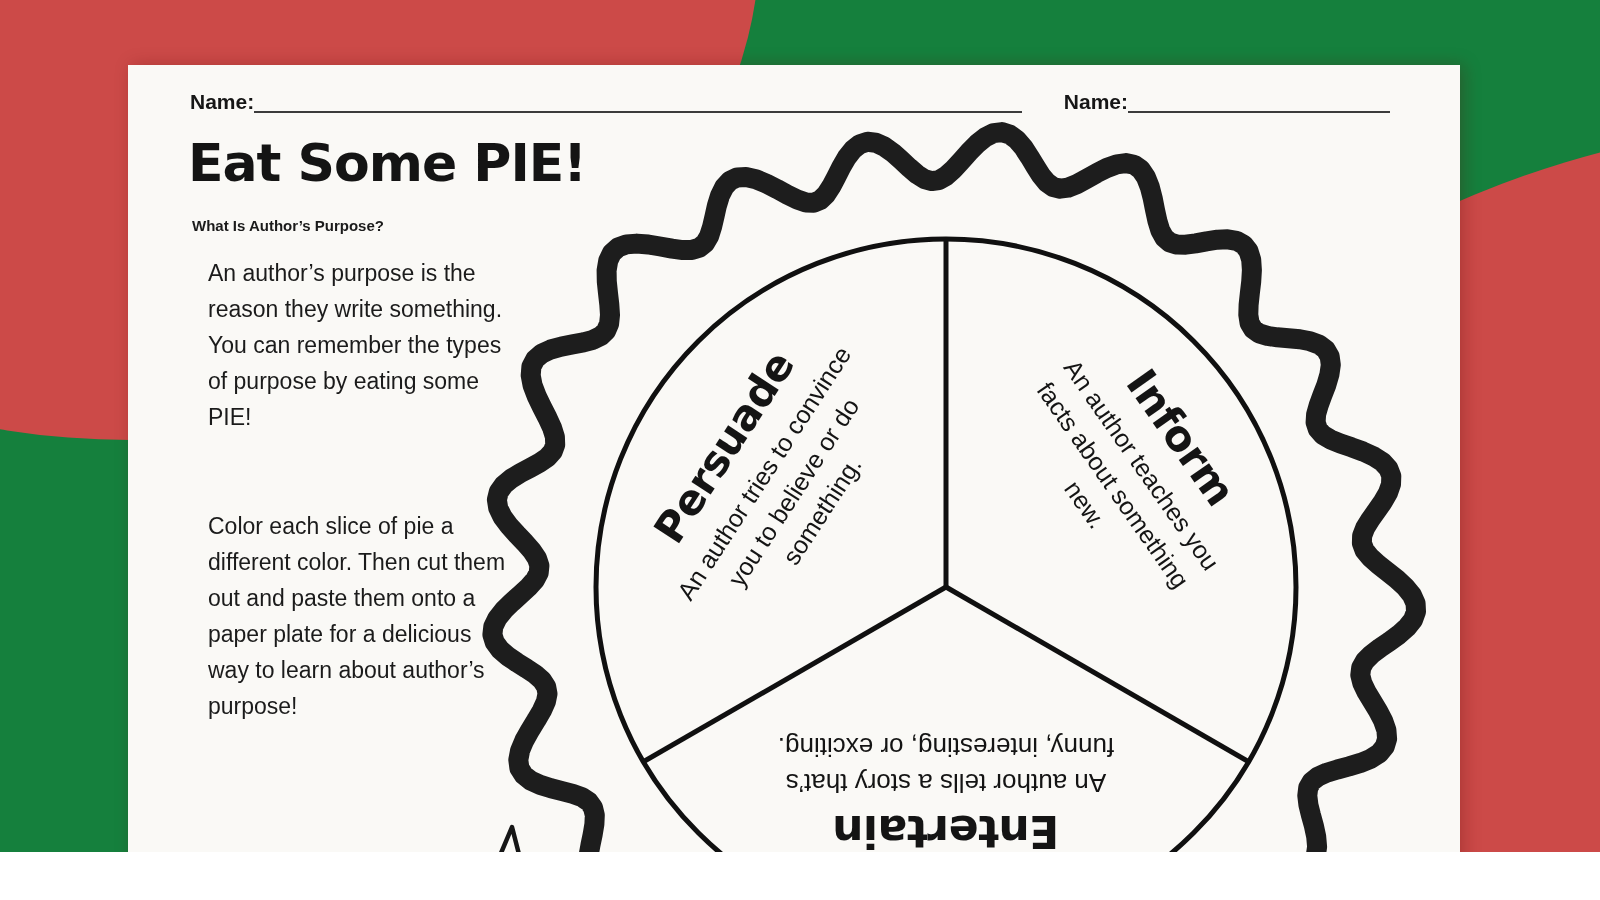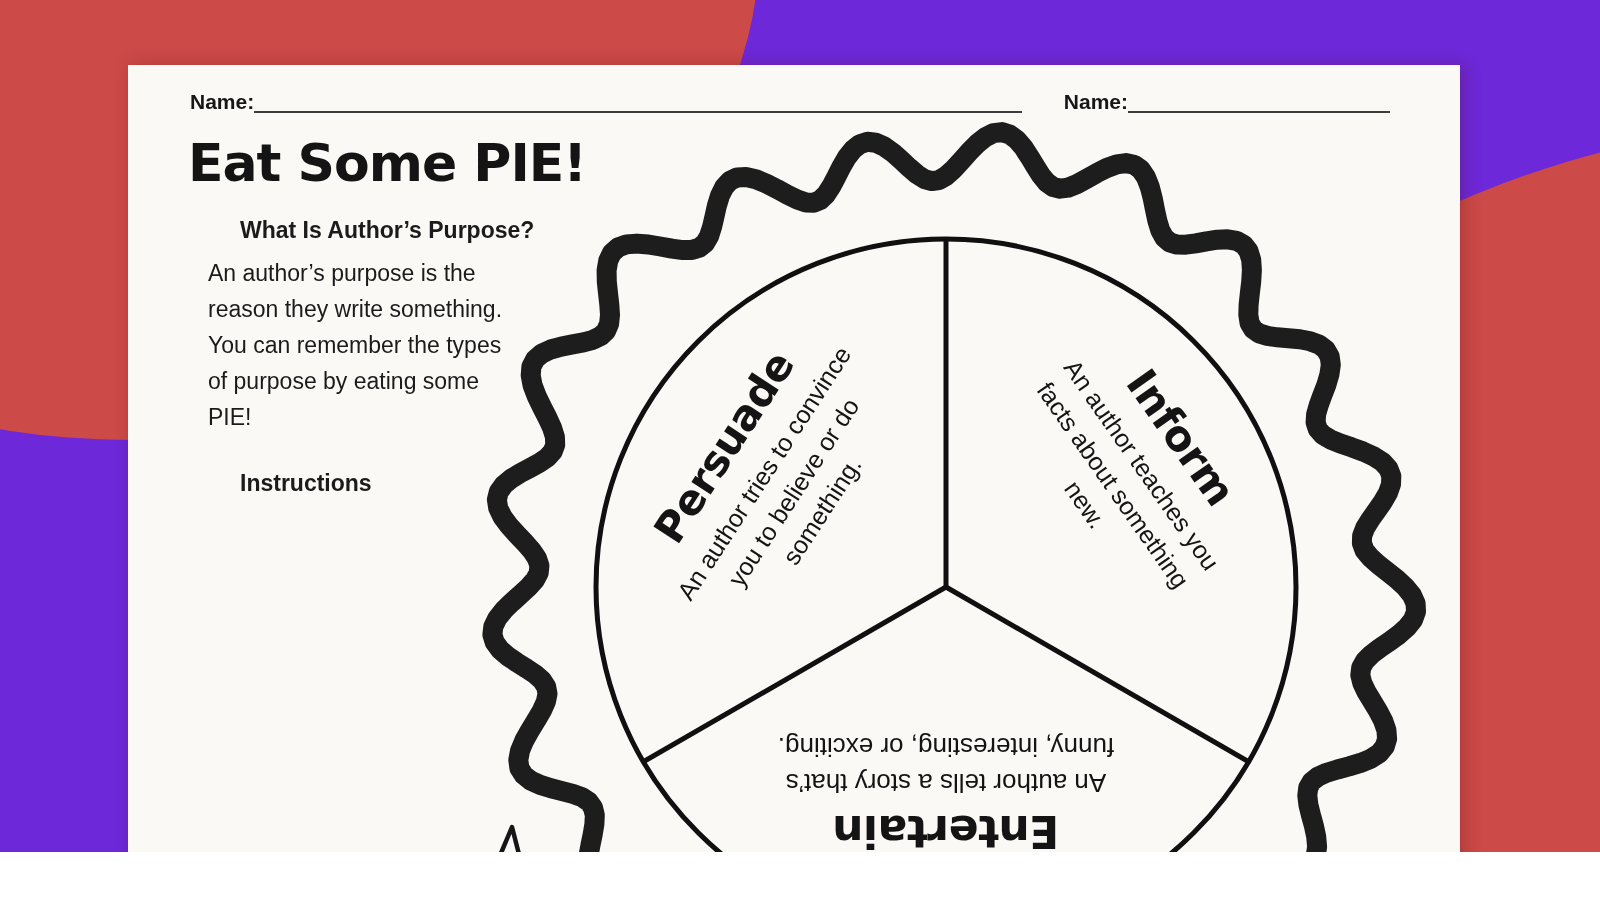--- a/index.html
+++ b/index.html
@@ -1,38 +1,38 @@
 <!DOCTYPE html>
 <html><head>
 <meta charset="utf-8">
 <style>
   html,body{margin:0;padding:0;}
   body{width:1600px;height:900px;overflow:hidden;font-family:"Liberation Sans",sans-serif;}
-  .stage{position:relative;width:1600px;height:852px;background:#6d28d9;overflow:hidden;}
+  .stage{position:relative;width:1600px;height:852px;background:#15803d;overflow:hidden;}
 
   
   .blob{position:absolute;border-radius:50%;background:#cc4a48;}
   .blob-tl{left:-500px;top:-560px;width:1260px;height:1000px;}
   .blob-br{left:870px;top:120px;width:1960px;height:1960px;}
 
   
   .sheet{position:absolute;left:128px;top:65px;width:1332px;height:835px;
          background:#faf9f6;overflow:hidden;box-shadow:4px 0 16px rgba(90,10,10,.28);}
 
   
   .field-row{position:absolute;left:62px;top:26px;width:1200px;display:flex;align-items:flex-end;}
   .field-label{font-size:21px;font-weight:700;color:#161616;line-height:1;padding-bottom:1px;}
   .field-line{border-bottom:2.5px solid #3c3c3c;height:20px;}
   .line-name{flex:1;margin-right:42px;}
   .line-date{width:262px;}
 
   .sheet-title{position:absolute;left:60px;top:68px;font-family:"DejaVu Sans","Liberation Sans",sans-serif;
                font-size:52px;font-weight:800;letter-spacing:-1px;color:#141414;}
 
-  .col-heading{position:absolute;left:64px;width:320px;font-size:23px;font-weight:700;color:#1b1b1b;margin-left:48px;}
+  .col-heading{position:absolute;left:64px;width:320px;font-size:15px;font-weight:700;color:#1b1b1b;}
   .col-body{position:absolute;left:80px;width:308px;font-size:23px;color:#1b1b1b;line-height:36px;}
   .intro-heading{top:152px;}
   .intro-body{top:190px;}
   .instructions-heading{top:405px;}
   .instructions-body{top:443px;}
 
   .pie-svg{position:absolute;left:0;top:0;}
 
   
   .slice{position:absolute;display:flex;flex-direction:column;align-items:center;text-align:center;color:#141414;}
@@ -59,21 +59,21 @@
       <div class="field-line line-name"></div>
       <span class="field-label">Name:</span>
       <div class="field-line line-date"></div>
     </div>
 
     <div class="sheet-title">Eat Some PIE!</div>
 
     <div class="col-heading intro-heading">What Is Author’s Purpose?</div>
     <div class="col-body intro-body">An author’s purpose is the reason they write something. You can remember the types of purpose by eating some PIE!</div>
 
-    <div class="col-heading instructions-heading">Instructions</div>
+    <div class="col-body instructions-body">Color each slice of pie a different color. Then cut them out and paste them onto a paper plate for a delicious way to learn about author’s purpose!</div>
 
     <svg class="pie-svg" width="1332" height="835" viewBox="0 0 1332 835">
       <path id="crust" d="M1277.3,522.0 L1283.9,530.1 L1287.6,538.4 L1288.0,546.6 L1285.1,554.7 L1279.1,562.3 L1270.9,569.6 L1261.5,576.5 L1251.9,583.0 L1243.5,589.4 L1237.0,595.9 L1233.2,602.7 L1232.3,610.1 L1234.3,618.1 L1238.5,626.8 L1244.1,636.2 L1250.0,645.9 L1255.1,655.6 L1258.4,665.1 L1259.1,673.9 L1256.7,681.7 L1251.2,688.3 L1242.9,693.7 L1232.5,697.9 L1221.0,701.4 L1209.4,704.5 L1198.8,707.7 L1190.0,711.6 L1183.8,716.5 L1180.2,722.8 L1179.3,730.6 L1180.4,739.8 L1182.9,750.0 L1185.9,760.9 L1188.2,771.7 L1189.1,781.8 L1187.8,790.7 L1184.0,797.8 L1177.5,802.9 L1168.8,806.1 L1158.3,807.5 L1146.9,807.9 L1135.4,807.8 L1124.7,808.0 L1115.5,809.3 L1108.3,812.3 L1103.4,817.5 L1100.5,824.9 L1099.3,834.4 L1099.1,845.4 L1099.3,857.2 L1099.0,869.0 L1097.5,879.8 L1094.4,888.8 L1089.3,895.5 L1082.3,899.5 L1073.5,900.8 L1063.5,900.0 L1052.7,897.6 L1041.9,894.7 L1031.6,892.0 L1022.4,890.7 L1014.5,891.5 L1008.0,894.9 L1002.8,901.0 L998.7,909.5 L995.1,919.8 L991.7,931.1 L987.8,942.3 L983.2,952.3 L977.5,960.1 L970.6,965.1 L962.6,966.9 L953.6,965.6 L944.1,961.7 L934.2,955.8 L924.5,949.1 L915.1,942.7 L906.4,937.7 L898.3,934.9 L890.8,935.0 L883.9,937.9 L877.3,943.6 L870.7,951.3 L864.0,960.0 L857.1,968.7 L849.8,976.2 L842.1,981.4 L834.1,983.7 L826.0,982.7 L818.0,978.4 L810.2,971.3 L802.6,962.2 L795.4,952.3 L788.6,942.7 L781.9,934.4 L775.3,928.5 L768.5,925.5 L761.3,925.5 L753.6,928.3 L745.5,933.3 L736.8,939.6 L727.9,945.9 L718.9,951.2 L710.2,954.5 L702.0,955.1 L694.6,952.5 L688.1,946.9 L682.6,938.6 L678.0,928.5 L674.0,917.6 L670.2,906.9 L666.2,897.6 L661.6,890.4 L655.9,886.0 L649.0,884.4 L640.7,885.4 L631.3,888.5 L620.9,892.8 L610.0,897.2 L599.3,900.8 L589.3,902.6 L580.6,902.0 L573.4,898.6 L568.1,892.6 L564.4,884.1 L562.2,874.1 L560.9,863.2 L559.8,852.5 L558.2,842.8 L555.5,834.8 L551.1,829.0 L544.7,825.5 L536.2,824.2 L526.0,824.4 L514.5,825.5 L502.4,826.8 L490.7,827.3 L480.0,826.3 L471.3,823.4 L464.9,818.3 L461.1,811.0 L459.8,801.9 L460.4,791.5 L462.4,780.4 L464.7,769.4 L466.4,759.1 L466.8,750.1 L465.0,742.6 L460.7,736.7 L453.9,732.2 L444.8,728.9 L434.2,726.1 L423.0,723.3 L412.2,719.9 L402.8,715.6 L395.7,710.0 L391.4,703.1 L390.3,694.8 L392.1,685.5 L396.3,675.5 L402.1,665.2 L408.3,655.1 L413.9,645.5 L417.9,636.7 L419.5,628.8 L418.2,621.7 L414.0,615.3 L407.2,609.3 L398.5,603.5 L389.1,597.6 L379.9,591.4 L372.1,584.7 L366.8,577.4 L364.4,569.7 L365.3,561.6 L369.3,553.4 L375.8,545.2 L384.0,537.2 L392.7,529.4 L400.7,522.0 L407.0,514.8 L410.7,507.8 L411.4,500.7 L409.0,493.4 L403.9,485.8 L396.9,477.7 L388.8,469.3 L381.0,460.6 L374.4,451.7 L370.2,443.0 L368.9,434.7 L370.8,426.9 L375.8,419.9 L383.3,413.6 L392.5,408.0 L402.3,402.8 L411.6,397.7 L419.3,392.5 L424.7,386.6 L427.2,379.8 L426.9,371.9 L424.1,362.9 L419.5,352.9 L414.0,342.1 L408.7,331.1 L404.6,320.4 L402.7,310.4 L403.4,301.6 L407.2,294.3 L413.8,288.6 L422.7,284.5 L433.3,281.6 L444.5,279.4 L455.4,277.4 L465.0,274.8 L472.7,271.1 L478.1,265.8 L481.1,258.8 L482.0,249.9 L481.3,239.5 L480.0,228.2 L478.8,216.6 L478.6,205.5 L480.2,195.8 L483.9,187.9 L490.1,182.4 L498.5,179.4 L508.8,178.6 L520.3,179.5 L532.3,181.5 L544.0,183.7 L554.8,185.1 L564.0,184.9 L571.5,182.7 L577.1,178.0 L581.2,170.9 L584.1,161.8 L586.5,151.5 L588.9,140.7 L592.0,130.6 L596.3,122.0 L602.0,115.8 L609.3,112.4 L618.0,112.0 L627.9,114.2 L638.4,118.6 L649.1,124.1 L659.5,129.8 L669.3,134.5 L678.0,137.4 L685.7,137.7 L692.3,135.0 L698.0,129.5 L703.2,121.6 L708.2,112.1 L713.3,102.0 L718.8,92.5 L725.0,84.6 L731.9,79.2 L739.5,76.8 L747.6,77.7 L756.1,81.5 L764.7,87.6 L773.1,95.0 L781.3,102.7 L789.1,109.4 L796.6,114.1 L803.8,116.1 L810.9,115.1 L818.0,111.0 L825.3,104.5 L832.9,96.2 L840.8,87.3 L849.0,78.9 L857.3,72.2 L865.7,68.1 L873.9,67.1 L881.6,69.5 L888.8,74.8 L895.5,82.6 L901.6,91.9 L907.4,101.5 L913.0,110.4 L918.9,117.5 L925.2,122.0 L932.2,123.7 L940.1,122.6 L948.9,119.1 L958.5,113.9 L968.6,108.2 L978.8,103.0 L988.8,99.3 L997.9,98.1 L1006.0,99.7 L1012.7,104.5 L1017.9,112.1 L1021.8,122.0 L1024.7,133.2 L1027.0,144.9 L1029.4,155.9 L1032.3,165.4 L1036.3,172.6 L1041.8,177.4 L1049.0,179.6 L1057.7,179.7 L1067.7,178.3 L1078.5,176.3 L1089.4,174.7 L1099.6,174.3 L1108.5,175.8 L1115.6,179.7 L1120.5,186.0 L1123.2,194.7 L1123.9,205.2 L1123.2,216.8 L1121.8,228.6 L1120.6,239.9 L1120.3,249.8 L1121.6,258.1 L1125.2,264.2 L1131.1,268.4 L1139.4,270.9 L1149.4,272.3 L1160.5,273.2 L1171.8,274.3 L1182.3,276.3 L1191.2,279.6 L1197.8,284.7 L1201.7,291.5 L1202.8,299.9 L1201.4,309.5 L1198.4,319.8 L1194.4,330.2 L1190.7,340.2 L1188.1,349.4 L1187.6,357.4 L1189.8,364.2 L1194.8,369.8 L1202.5,374.4 L1212.4,378.5 L1223.6,382.3 L1235.0,386.5 L1245.6,391.3 L1254.3,396.9 L1260.4,403.5 L1263.3,411.0 L1263.0,419.3 L1259.9,428.1 L1254.7,437.1 L1248.4,446.1 L1242.2,454.8 L1237.1,463.1 L1234.1,470.9 L1233.9,478.3 L1236.6,485.4 L1242.2,492.3 L1250.1,499.4 L1259.3,506.6 L1268.8,514.1 L1277.3,522.0 Z" fill="none" stroke="#1d1d1d" stroke-width="20" stroke-linejoin="round"></path>
       <ellipse cx="818" cy="522" rx="350" ry="348" fill="none" stroke="#101010" stroke-width="5"></ellipse>
       <line x1="818" y1="174" x2="818" y2="522" stroke="#101010" stroke-width="5"></line>
       <line x1="818" y1="522" x2="515" y2="697" stroke="#101010" stroke-width="5"></line>
       <line x1="818" y1="522" x2="1121" y2="697" stroke="#101010" stroke-width="5"></line>
       <path d="M 352 838 L 384 762 L 404 840" fill="#faf9f6" stroke="#161616" stroke-width="4.5" stroke-linejoin="round"></path>
       <path d="M 412 838 L 512 806 L 438 842" fill="#faf9f6" stroke="#161616" stroke-width="4" stroke-linejoin="round"></path>
     </svg>

